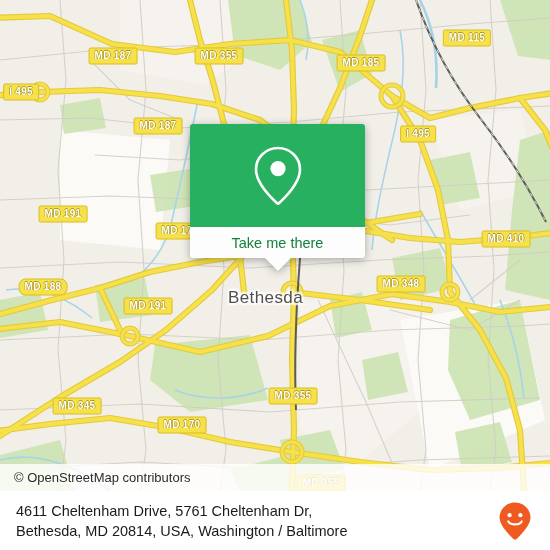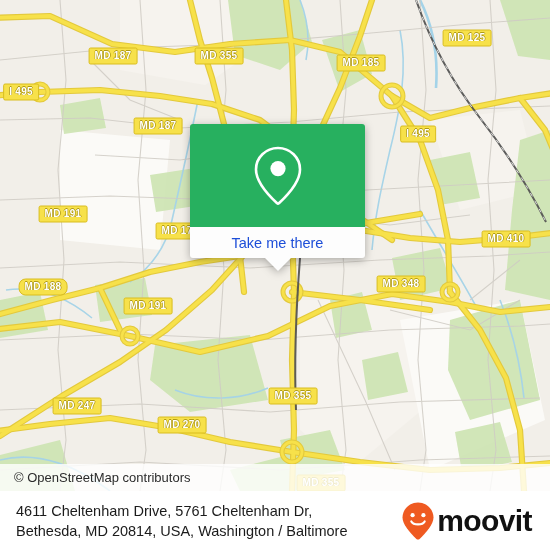--- a/index.html
+++ b/index.html
@@ -111,21 +111,21 @@
     height: 31px;
     background: #fdfdfd;
     border-radius: 0 0 3px 3px;
     display: flex;
     align-items: center;
     justify-content: center;
   }
   #popup-foot span {
     font-family: "Liberation Sans", sans-serif;
     font-size: 14.5px;
-    color: #1d4ed8;
+    color: #15803d;
   }
   #popup-tail {
     position: absolute;
     left: 50%;
     top: 134px;
     width: 0;
     height: 0;
     transform: translateX(-50%);
     border-left: 13px solid transparent;
     border-right: 13px solid transparent;
@@ -308,38 +308,39 @@
           <path d="M416 0 C430 40, 452 82, 480 118 C508 154, 530 190, 546 222"></path>
           <path d="M300 258 C296 310, 294 360, 296 410"></path>
         </g>
         <g fill="none" stroke="#ffffff" stroke-width="1" stroke-dasharray="4 5" opacity="0.8">
           <path d="M416 0 C430 40, 452 82, 480 118 C508 154, 530 190, 546 222"></path>
         </g>
 
       </g>
     </svg>
 
+    <div class="city-label" style="left:228px; top:288px;">Bethesda</div>
 
     <div id="shield-layer">
         <div class="shield" style="left: 113px; top: 56px;">MD 187</div>
         <div class="shield" style="left: 219px; top: 56px;">MD 355</div>
         <div class="shield" style="left: 361px; top: 63px;">MD 185</div>
-        <div class="shield" style="left: 467px; top: 38px;">MD 125</div>
+        <div class="shield" style="left: 467px; top: 38px;">MD 115</div>
         <div class="shield" style="left: 21px; top: 92px;">I 495</div>
         <div class="shield" style="left: 158px; top: 126px;">MD 187</div>
         <div class="shield" style="left: 418px; top: 134px;">I 495</div>
         <div class="shield" style="left: 63px; top: 214px;">MD 191</div>
         <div class="shield" style="left: 180px; top: 231px;">MD 177</div>
         <div class="shield" style="left: 506px; top: 239px;">MD 410</div>
         <div class="shield" style="left: 43px; top: 287px; border-radius: 7px;">MD 188</div>
         <div class="shield" style="left: 148px; top: 306px;">MD 191</div>
         <div class="shield" style="left: 401px; top: 284px;">MD 348</div>
         <div class="shield" style="left: 293px; top: 396px;">MD 355</div>
-        <div class="shield" style="left: 77px; top: 406px;">MD 247</div>
-        <div class="shield" style="left: 182px; top: 425px;">MD 270</div>
+        <div class="shield" style="left: 77px; top: 406px;">MD 345</div>
+        <div class="shield" style="left: 182px; top: 425px;">MD 170</div>
         <div class="shield" style="left: 321px; top: 483px;">MD 355</div>
       </div>
 
     <div id="attribution">
       <span>© OpenStreetMap contributors</span>
     </div>
 
     <div id="popup">
       <div id="popup-head">
         <svg width="52" height="62" viewBox="0 0 52 62">
@@ -360,17 +361,16 @@
       <div>4611 Cheltenham Drive, 5761 Cheltenham Dr,</div>
       <div>Bethesda, MD 20814, USA, Washington / Baltimore</div>
     </div>
     <div id="brand">
       <svg width="34" height="40" viewBox="0 0 34 40">
         <path d="M17 1.5 C8.4 1.5 1.5 8.3 1.5 16.6 C1.5 23.2 8.6 31.6 15.4 38 C16.3 38.8 17.7 38.8 18.6 38 C25.4 31.6 32.5 23.2 32.5 16.6 C32.5 8.3 25.6 1.5 17 1.5 Z" fill="#ef5a21"></path>
         <circle cx="11.6" cy="14.2" r="2.1" fill="#ffffff"></circle>
         <circle cx="22.4" cy="14.2" r="2.1" fill="#ffffff"></circle>
         <path d="M10.3 20.4 C12.4 24.4 21.6 24.4 23.7 20.4" fill="none" stroke="#ffffff" stroke-width="2.1" stroke-linecap="round"></path>
       </svg>
-      <span id="brand-name">moovit</span>
     </div>
   </div>
 
 </div>
 
 </body></html>

